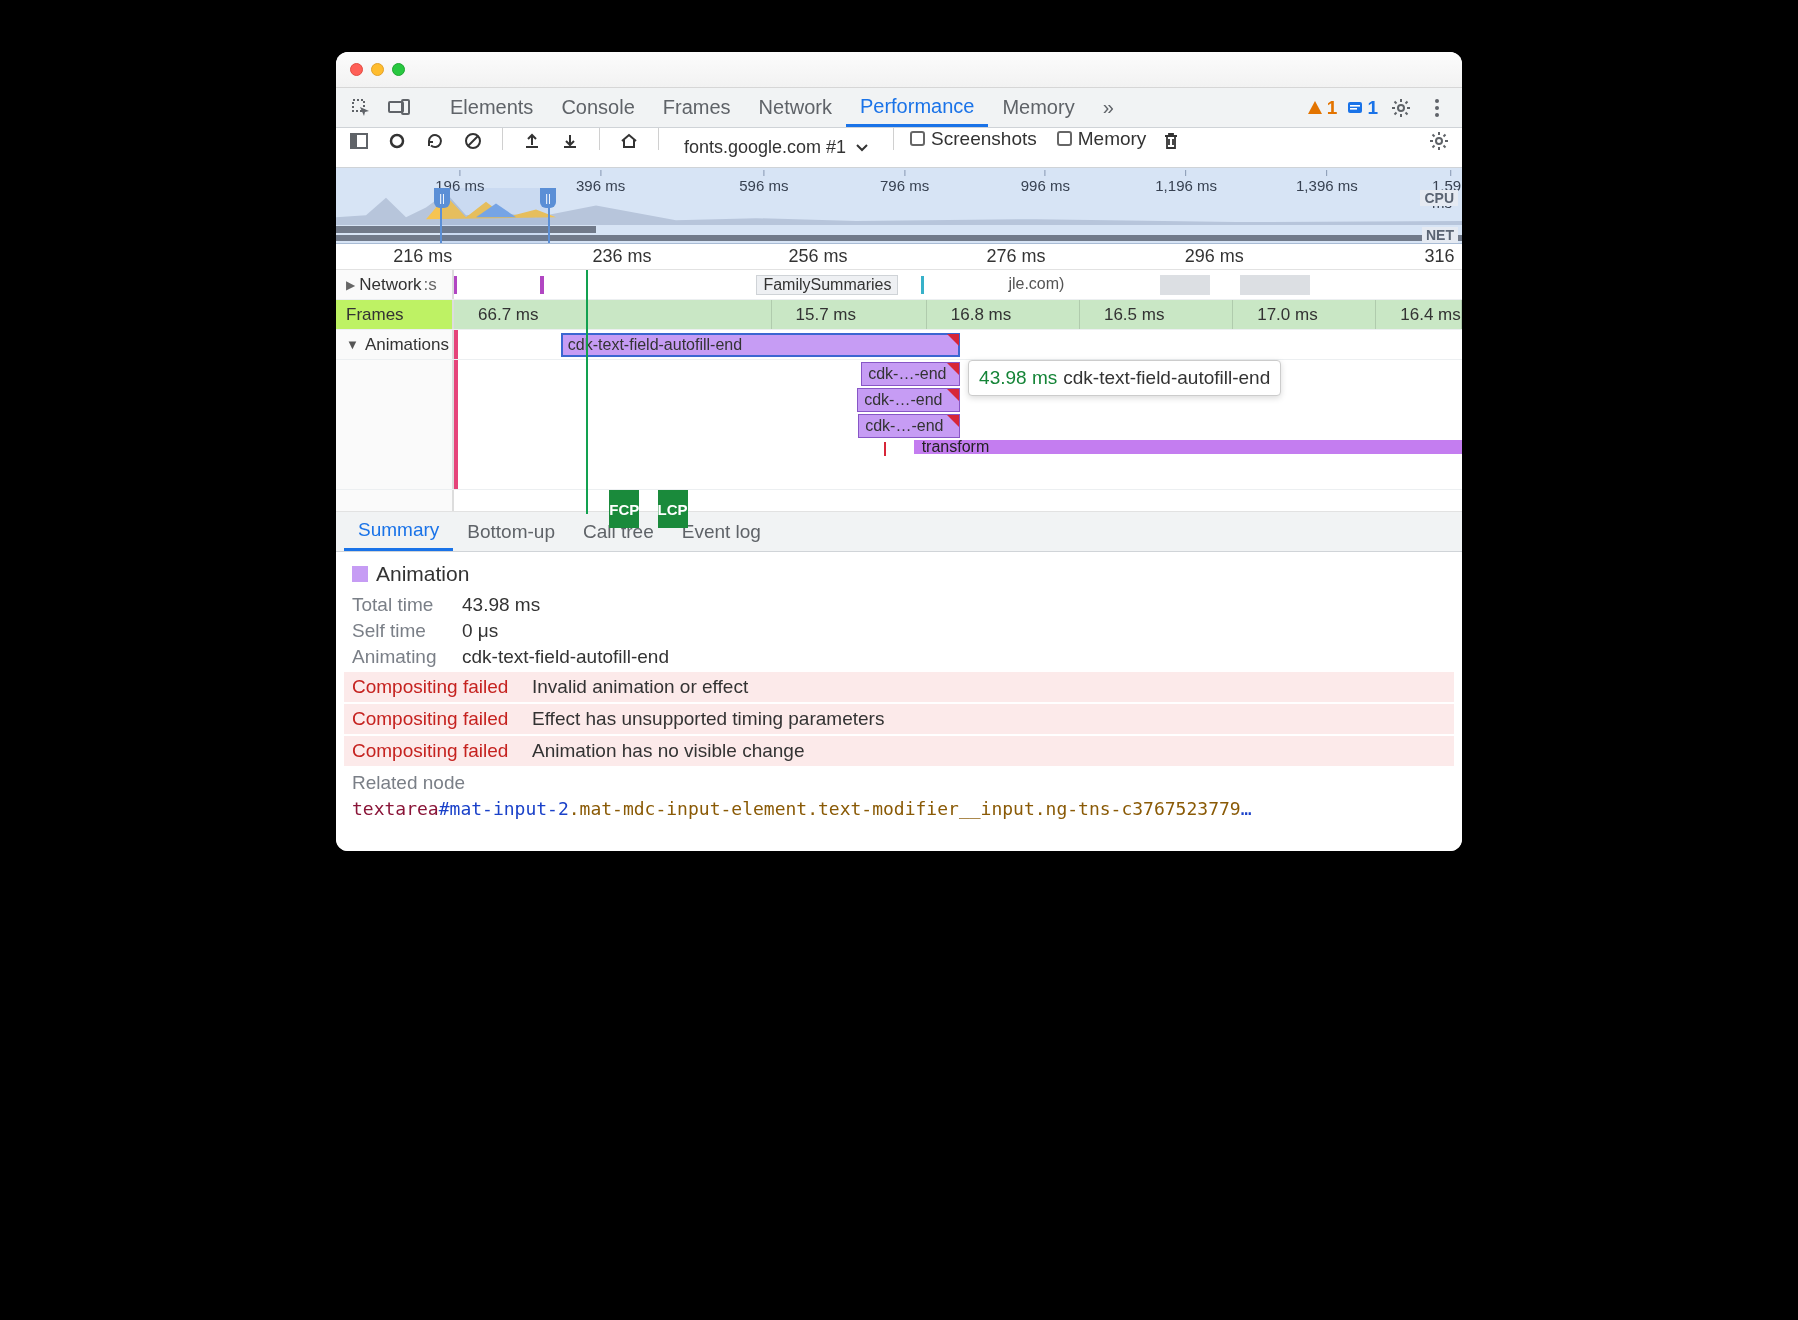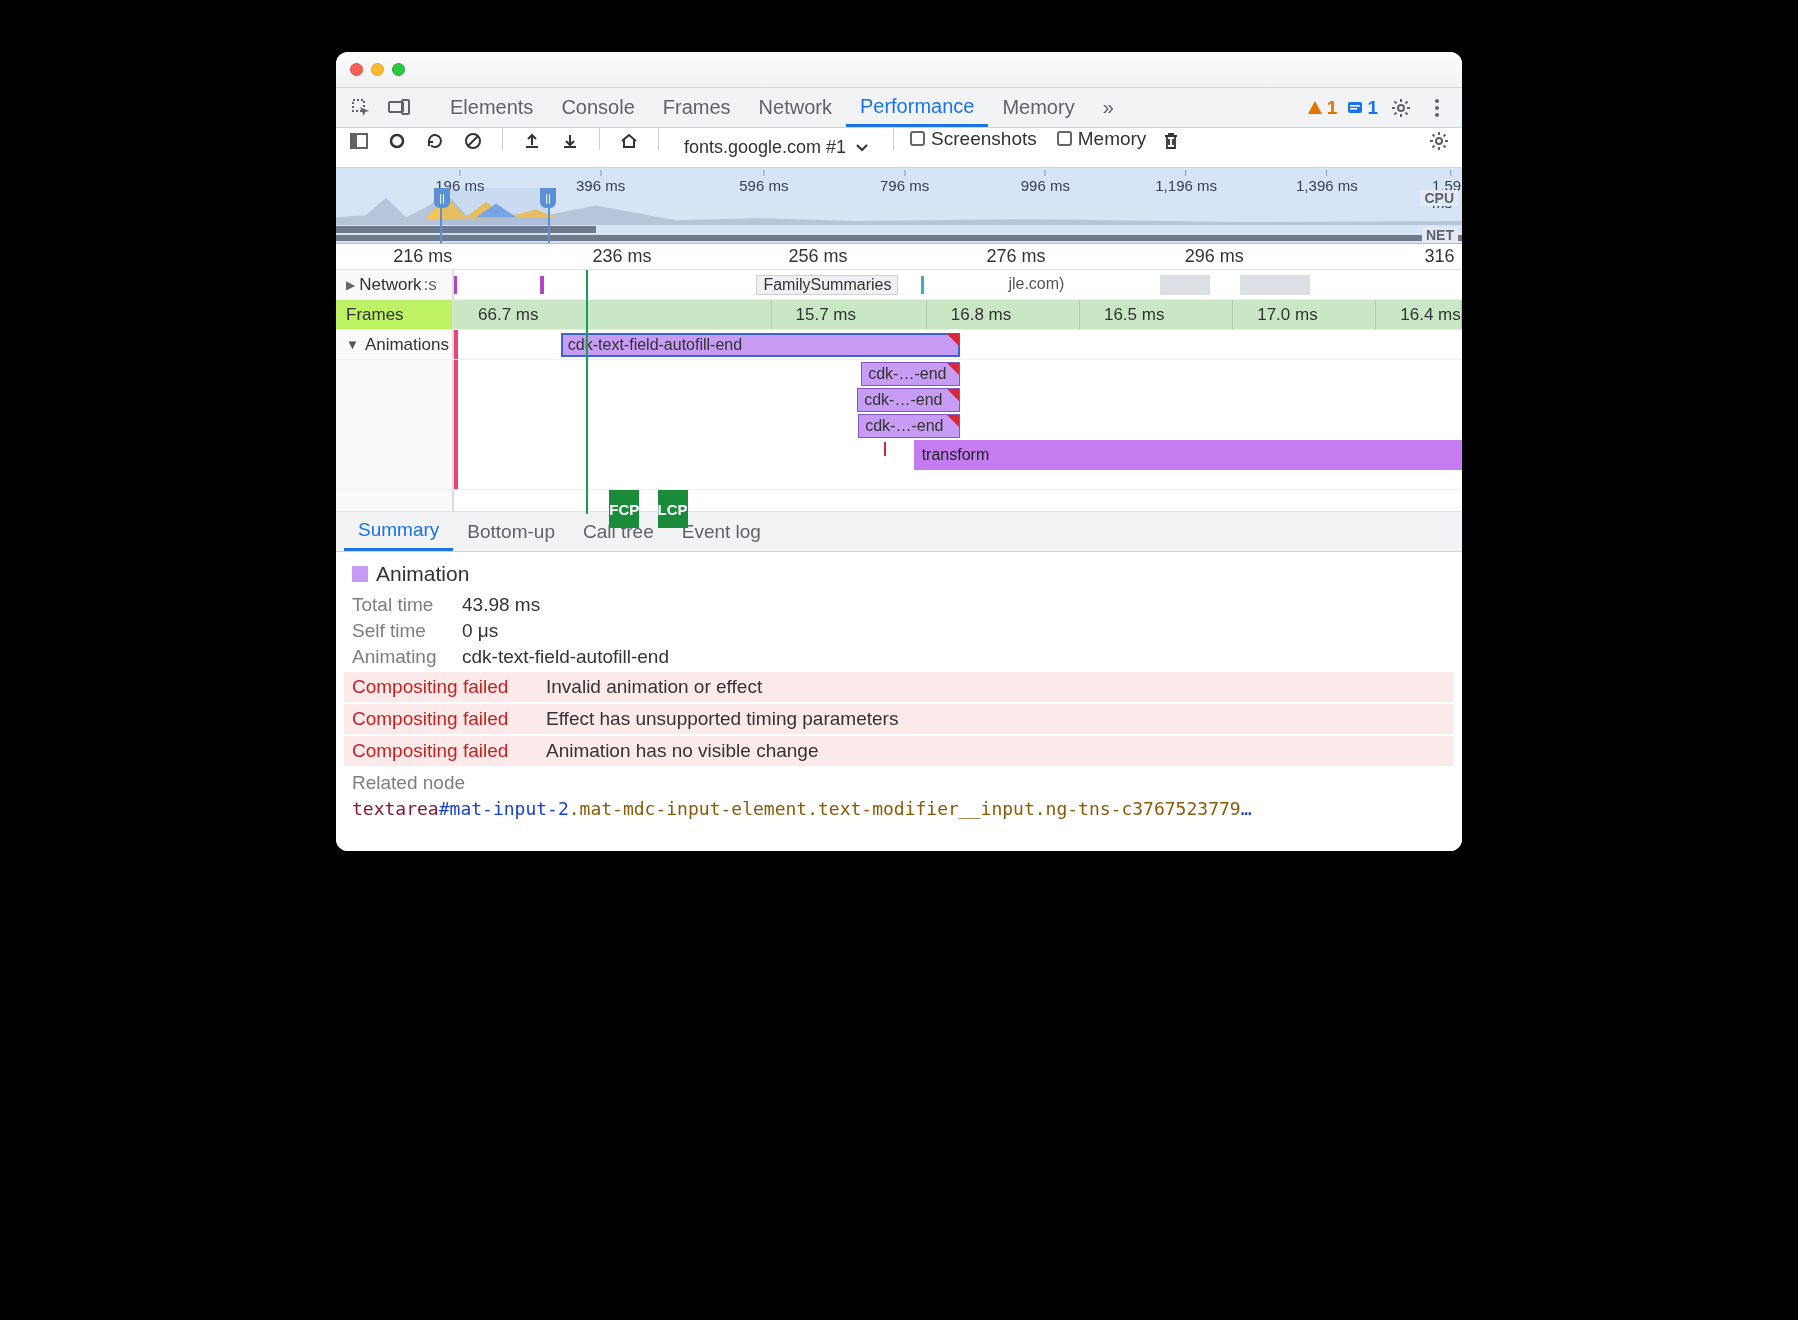--- a/index.html
+++ b/index.html
@@ -112,21 +112,21 @@
   .row.frames .lane { background:#c9e7c5; }
   .frame-seg { position:absolute; top:0; bottom:0; border-right:1px solid rgba(0,0,0,.12); display:flex; align-items:center; padding-left:24px; font-size:17px; color:#333;}
   .row.anim-hdr .gutter { font-weight:400; }
   .row.anim-hdr .gutter .tri { margin-right:6px; font-size:13px; color:#555; }
   .anim-lane { position:relative; height:130px; background:#fff; border-bottom:1px solid #eceff1; display:flex;}
   .anim-lane .gutter { width:118px; flex:none; border-right:2px solid #ddd; background:#fafafa;}
   .anim-lane .lane { position:relative; flex:1; }
   .anim-bar { position:absolute; height:24px; background:#c69cf4; border:1px solid #8756c6; color:#333; font-size:16px; display:flex; align-items:center; padding:0 6px; overflow:hidden; white-space:nowrap;}
   .anim-bar.selected { outline:2px solid #3b66d1; outline-offset:-2px;}
   .anim-bar .ribbon { position:absolute; right:0; top:0; width:0; height:0; border-top:12px solid #d72638; border-left:12px solid transparent;}
-  .transform-bar { position:absolute; height:30px; background:#c47df0; color:#222; font-size:16px; display:flex; align-items:center; padding-left:8px;}
+  .transform-bar { position:absolute; height:14px; background:#c47df0; color:#222; font-size:16px; display:flex; align-items:center; padding-left:8px;}
   .pink-stripe { position:absolute; top:0; left:0; width:4px; background:#e5447a; bottom:0;}
   .timings-row { height:22px; display:flex; align-items:stretch; border-bottom:1px solid #e2e2e2;}
   .timings-row .gutter{ width:118px; border-right:2px solid #ddd; background:#fafafa;}
   .timings-row .lane{ flex:1; position:relative;}
   .marker { position:absolute; top:0; height:38px; padding:0 0; color:#fff; font-size:15px; font-weight:600; background:#1a8a3b; display:flex; align-items:center;}
   
   .playhead { position:absolute; top:0; bottom:0; width:2px; background:#12a150; z-index:5;}
   
   .tooltip {
     position:absolute; background:#fff; border:1px solid #ccc; border-radius:4px; padding:6px 10px; font-size:19px;
@@ -137,21 +137,21 @@
   .subtabs { display:flex; gap:0; border-bottom:1px solid #d0d4d8; background:#f1f3f4; height:40px; align-items:stretch; padding:0 8px;}
   .subtabs .stab { padding:0 14px; display:flex; align-items:center; font-size:19px; color:#5f6368; cursor:pointer;}
   .subtabs .stab.active { color:#1a73e8; border-bottom:3px solid #1a73e8;}
   
   .summary { padding:10px 16px 14px; font-size:19px; background:#fff; flex:1; overflow:auto;}
   .summary .hdr { display:flex; align-items:center; gap:8px; margin-bottom:8px;}
   .summary .swatch { width:16px; height:16px; background:#c69cf4; }
   .kv { display:flex; gap:14px; margin:4px 0;}
   .kv .k{ color:#7a7f87; min-width:96px;}
   .kv .v{ color:#333;}
-  .fail-row { display:flex; gap:14px; background:#fceaea; padding:4px 8px; margin:2px -8px;}
+  .fail-row { display:flex; gap:0; background:#fceaea; padding:4px 8px; margin:2px -8px;}
   .fail-row .k { color:#c5221f; font-weight:500; min-width:180px;}
   .related .k{ color:#7a7f87; }
   .node { font-family: ui-monospace, Menlo, monospace; font-size:18px;}
   .node .tag{color:#8a1538;} .node .id{color:#1a41c9;} .node .cls{color:#8a5a06;} .node .ell{color:#1a41c9;}
   
   svg { display:block; }
   .dd { display:inline-flex; align-items:center; gap:10px; padding:2px 8px; border:1px solid transparent; border-radius:4px;}
 </style>
 </head>
 <body>
@@ -373,20 +373,23 @@
       </div>
     </div>
 
     <div class="anim-lane">
       <div class="gutter">
           <div class="pink-stripe" style="left:auto;right:-4px;width:0"></div>
         </div>
       <div class="lane" id="anim-body">
         <div class="pink-stripe"></div>
 
+        <div class="tooltip" id="tooltip" style="left: 51%; top: 0px;">
+          <span class="ms">43.98 ms</span><span>cdk-text-field-autofill-end</span>
+        </div>
       <div class="anim-bar" style="left: 40.4%; width: 9.8%; top: 2px;">cdk-…-end<span class="ribbon"></span></div>
           <div class="anim-bar" style="left: 40%; width: 10.2%; top: 28px;">cdk-…-end<span class="ribbon"></span></div>
           <div class="anim-bar" style="left: 40.1%; width: 10.1%; top: 54px;">cdk-…-end<span class="ribbon"></span></div>
           <div style="position: absolute; left: 42.7%; top: 82px; width: 2px; height: 14px; background: rgb(215, 38, 56);"></div>
           <div class="transform-bar" style="left: 45.6%; right: 0px; top: 80px;">transform</div>
         </div>
     </div>
 
     <div class="timings-row">
       <div class="gutter"></div>

